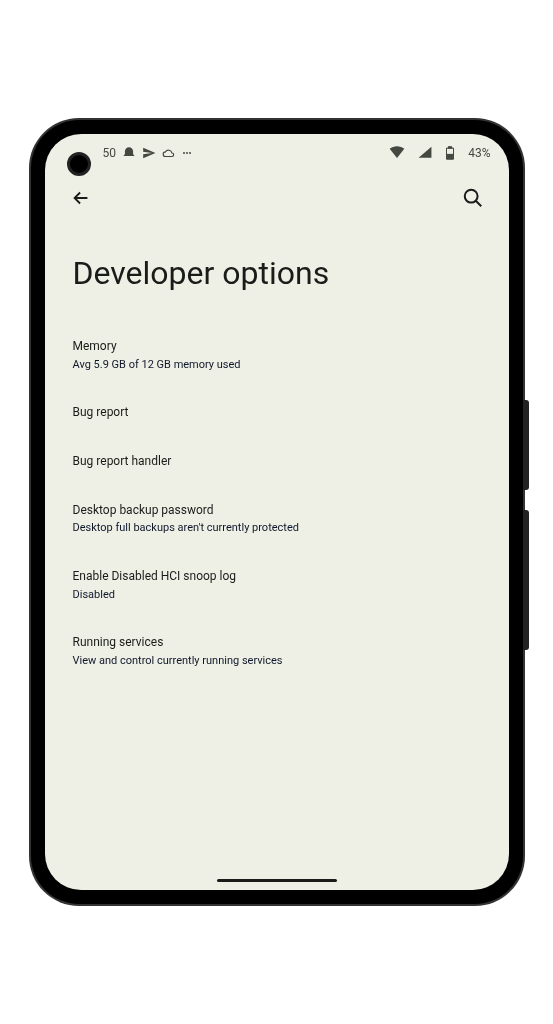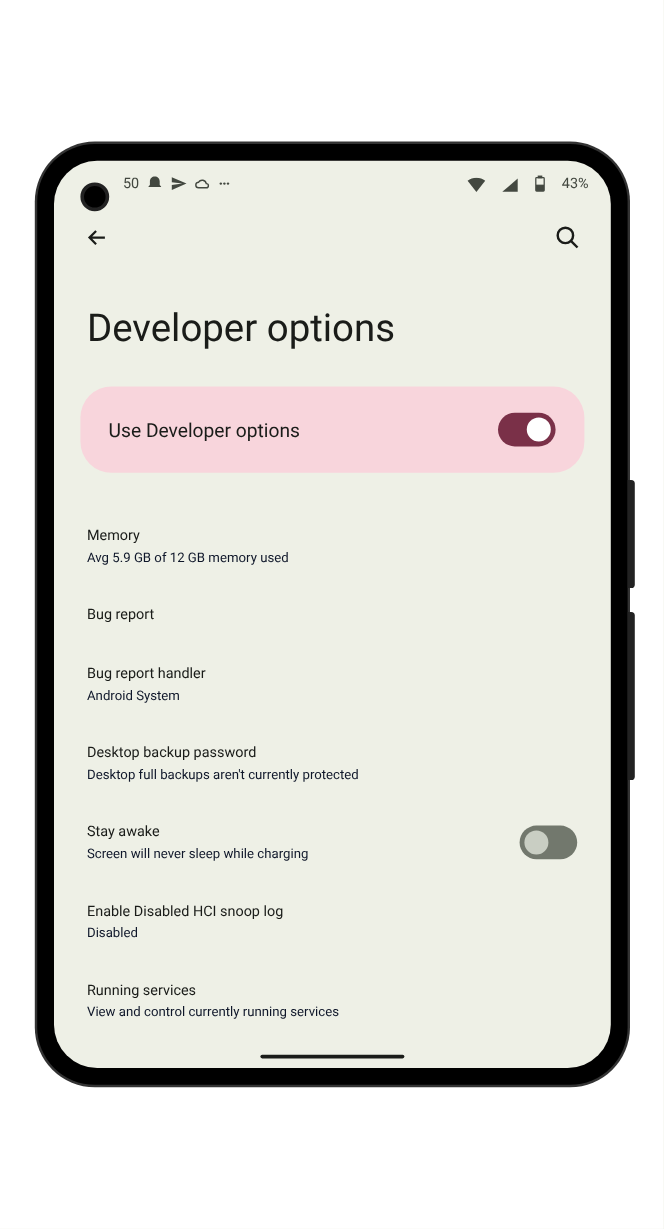--- a/index.html
+++ b/index.html
@@ -61,21 +61,21 @@
     .status-bar {
       height: 38px;
       display: flex;
       align-items: center;
       justify-content: space-between;
       padding: 0 18px 0 58px;
       font-size: 12px;
       color: #434840;
     }
     .status-left { display: flex; align-items: center; gap: 6px; }
-    .status-right { display: flex; align-items: flex-end; gap: 13px; font-size: 12px; }
+    .status-right { display: flex; align-items: flex-start; gap: 13px; font-size: 12px; }
     .status-icon { display: inline-flex; }
     .app-bar {
       height: 52px;
       display: flex;
       align-items: center;
       justify-content: space-between;
       padding: 0 22px;
     }
     .back-button, .search-button {
       width: 28px;
@@ -232,55 +232,43 @@
       <div class="search-button">
         <svg width="22" height="22" viewBox="0 0 24 24" fill="none" stroke="currentColor" stroke-width="2.2">
             <circle cx="10" cy="10" r="7"></circle>
             <path d="M21 21l-6-6"></path>
           </svg>
       </div>
     </div>
 
     <h1 class="page-title">Developer options</h1>
 
-    <div class="master-toggle">
-      <span class="master-toggle-label">Use Developer options</span>
-      <div class="toggle on"></div>
-    </div>
 
     <div class="setting-list" id="setting-list">
         <div class="setting">
           <div class="setting-text">
             <div class="setting-title">Memory</div>
             <div class="setting-subtitle">Avg 5.9 GB of 12 GB memory used</div>
           </div>
         </div>
         <div class="setting">
           <div class="setting-text">
             <div class="setting-title">Bug report</div>
           </div>
         </div>
         <div class="setting">
           <div class="setting-text">
             <div class="setting-title">Bug report handler</div>
-            <div class="setting-subtitle">Android System</div>
           </div>
         </div>
         <div class="setting">
           <div class="setting-text">
             <div class="setting-title">Desktop backup password</div>
             <div class="setting-subtitle">Desktop full backups aren't currently protected</div>
           </div>
-        </div>
-        <div class="setting">
-          <div class="setting-text">
-            <div class="setting-title">Stay awake</div>
-            <div class="setting-subtitle">Screen will never sleep while charging</div>
-          </div>
-          <div class="toggle off"></div>
         </div>
         <div class="setting">
           <div class="setting-text">
             <div class="setting-title">Enable Disabled HCI snoop log</div>
             <div class="setting-subtitle">Disabled</div>
           </div>
         </div>
         <div class="setting">
           <div class="setting-text">
             <div class="setting-title">Running services</div>

